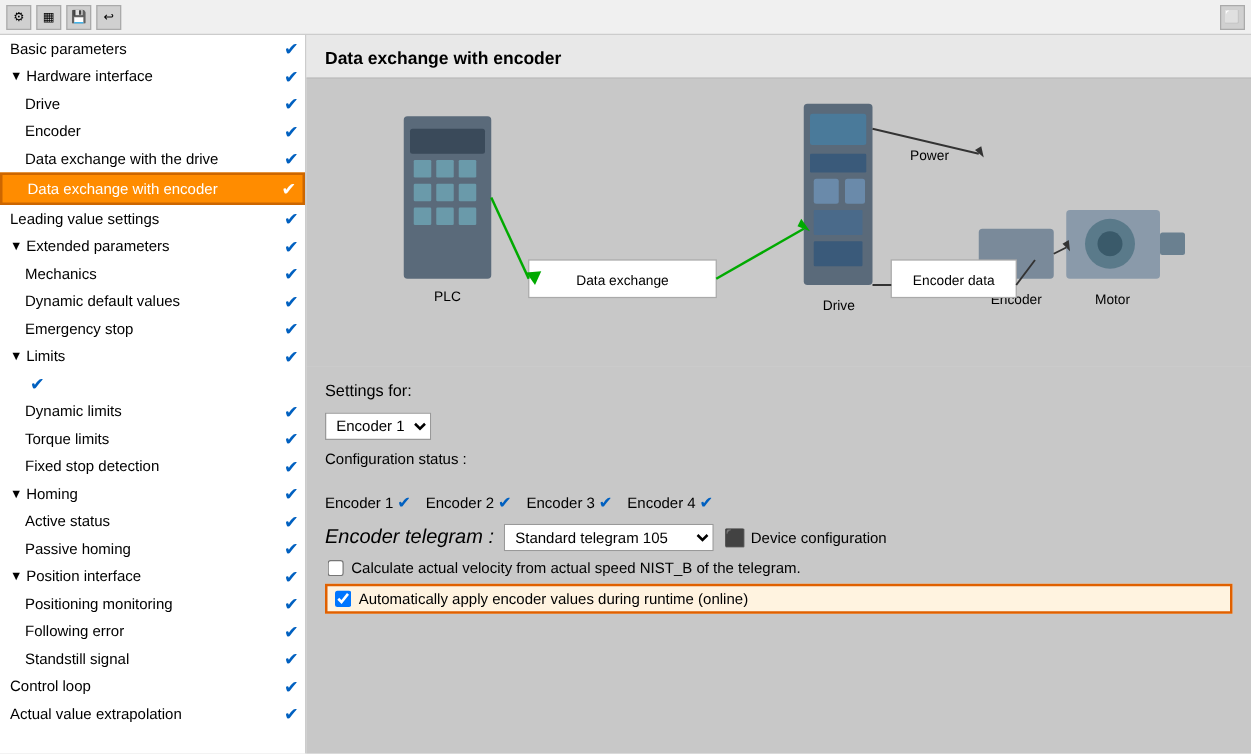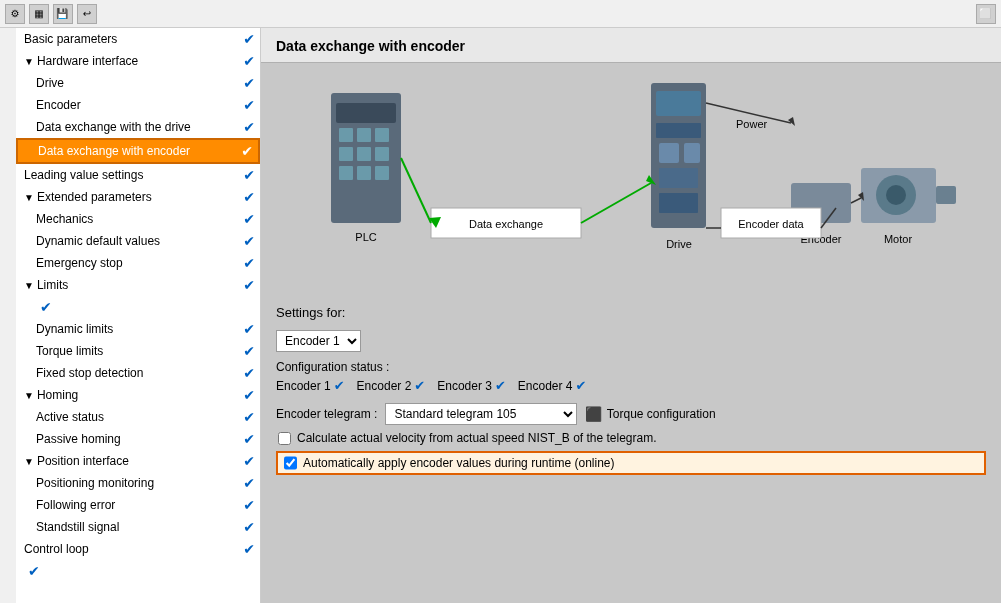--- a/index.html
+++ b/index.html
@@ -34,21 +34,20 @@
       display: flex;
       flex: 1;
       overflow: hidden;
     }
     .sidebar {
       width: 245px;
       background: #ffffff;
       border-right: 1px solid #ccc;
       overflow-y: auto;
       flex-shrink: 0;
-      margin-left: 16px;
     }
     .sidebar-item {
       display: flex;
       align-items: center;
       justify-content: space-between;
       padding: 3px 5px 3px 8px;
       cursor: pointer;
       white-space: nowrap;
     }
     .sidebar-item.active {
@@ -118,41 +117,41 @@
       gap: 4px;
     }
     select {
       padding: 2px 4px;
       font-size: 12px;
       border: 1px solid #999;
       background: white;
     }
     .config-status-label {
       font-size: 12px;
-      margin-bottom: 4px;
+      margin-bottom: 20px;
     }
     .encoder-status-row {
       display: flex;
       align-items: center;
       gap: 12px;
       margin-bottom: 10px;
     }
     .encoder-status-item {
       display: flex;
       align-items: center;
       gap: 3px;
     }
     .check-blue { color: #0060c0; font-size: 13px; }
     .telegram-row {
       display: flex;
       align-items: center;
       gap: 8px;
       margin-bottom: 6px;
     }
-    .telegram-label { font-size: 12px; }
+    .telegram-label { font-size: 16px; font-style: italic; }
     .device-config-btn {
       display: flex;
       align-items: center;
       gap: 4px;
       font-size: 12px;
       color: #000;
       cursor: pointer;
       background: none;
       border: none;
     }
@@ -293,20 +292,21 @@
       <span class="label">Standstill signal</span>
       <span class="check-icon">✔</span>
     </div>
 
     <div class="sidebar-item">
       <span class="label">Control loop</span>
       <span class="check-icon">✔</span>
     </div>
 
     <div class="sidebar-item">
+      <span class="label">Actual value extrapolation</span>
       <span class="check-icon">✔</span>
     </div>
   </div>
 
   <div class="content-area">
     <div class="content-title">Data exchange with encoder</div>
 
     <div class="diagram-area">
       <svg width="700" height="210" style="display:block; margin: 0 auto;">
 
@@ -396,28 +396,28 @@
           <span class="check-blue">✔</span>
         </div>
         <div class="encoder-status-item">
           <span>Encoder 4</span>
           <span class="check-blue">✔</span>
         </div>
       </div>
 
       <div class="telegram-row">
         <span class="telegram-label">Encoder telegram :</span>
-        <select style="width:192px;">
+        <select style="width:168px;">
           <option>Standard telegram 105</option>
           <option>Standard telegram 3</option>
           <option>Standard telegram 81</option>
         </select>
         <button class="device-config-btn">
           <span style="font-size:14px;">⬛</span>
-          <span>Torque configuration</span>
+          <span>Device configuration</span>
         </button>
       </div>
 
       <div class="checkbox-row">
         <input type="checkbox" style="">
         <label>Calculate actual velocity from actual speed NIST_B of the telegram.</label>
       </div>
 
 
       <div class="checkbox-row-highlighted">

